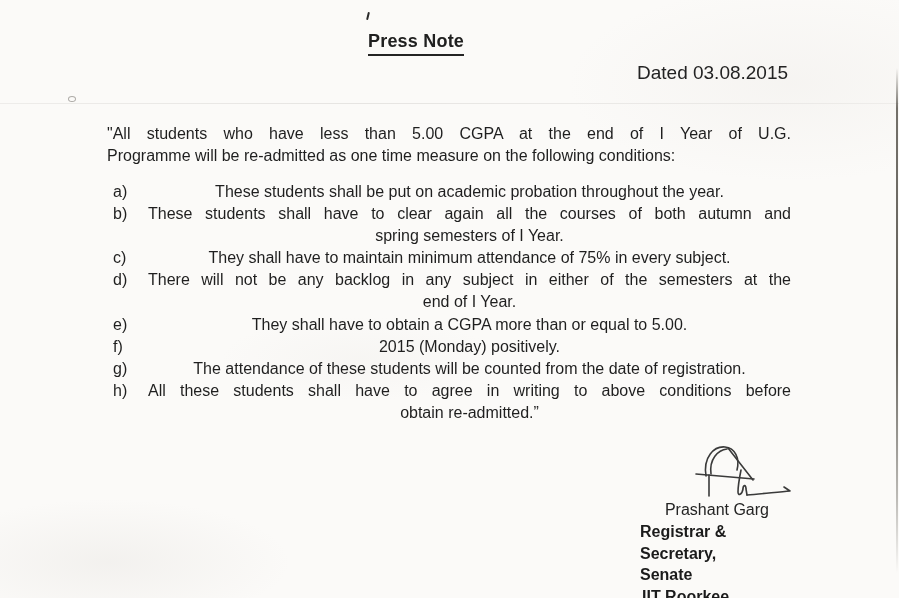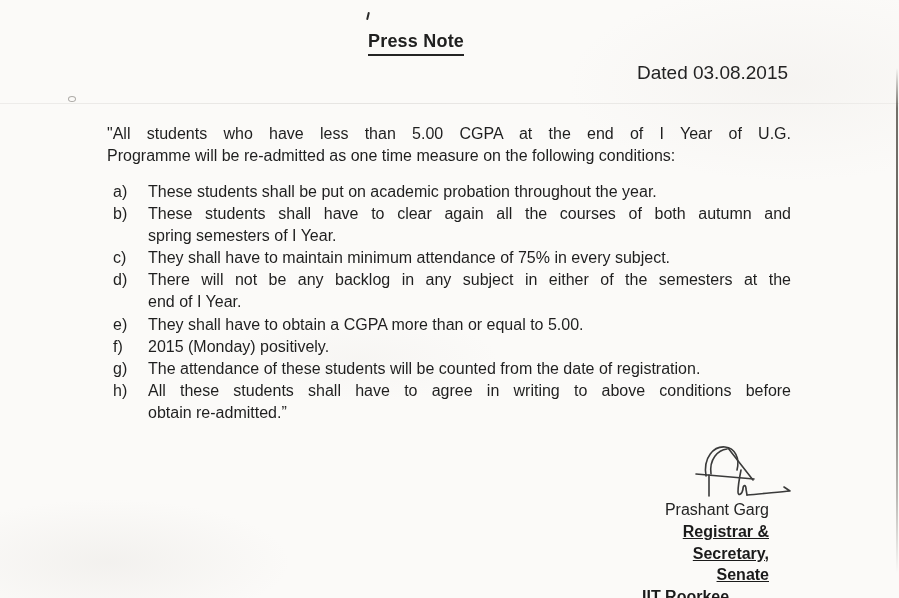--- a/index.html
+++ b/index.html
@@ -29,28 +29,28 @@
     border-bottom:2px solid #242424;padding-bottom:2px;color:#202020;margin-top:13px;
   }
   .dated{position:absolute;left:637px;top:62px;font-size:19px;color:#232323;}
 
   .intro{position:absolute;left:107px;top:123px;width:684px;font-size:16px;line-height:21.6px;color:#1f1f1f;}
   .just{text-align:justify;text-align-last:justify;}
 
   .conditions{position:absolute;left:113px;top:181px;width:678px;font-size:16px;line-height:22.1px;color:#1f1f1f;}
   .cond-row{display:grid;grid-template-columns:35px 1fr;}
   .cond-label{text-align:left;}
-  .cond-text .line{width:100%;}
+  .cond-text .line{width:100%;text-align:center;}
 
   .sig-wrap{position:absolute;left:690px;top:440px;width:110px;height:60px;}
   .sig-wrap svg{display:block;}
   .sig-block{position:absolute;left:640px;top:499px;width:129px;font-size:16px;line-height:21.8px;}
   .sig-name{text-align:right;font-weight:400;color:#242424;}
   .sig-line{font-weight:bold;color:#1b1b1b;}
-  .sig-line.r{text-align:right;text-decoration:underline;}
+  .sig-line.r{}
   .sig-line.l{text-align:left;padding-left:2px;}
 </style>
 </head>
 <body style="--paper: #fbfaf8; --ink: #1e1e1e;">
 
 <div class="page">
 
   <div class="scanline-h"></div>
   <div class="scanline-v"></div>
   <div class="speck"></div>

